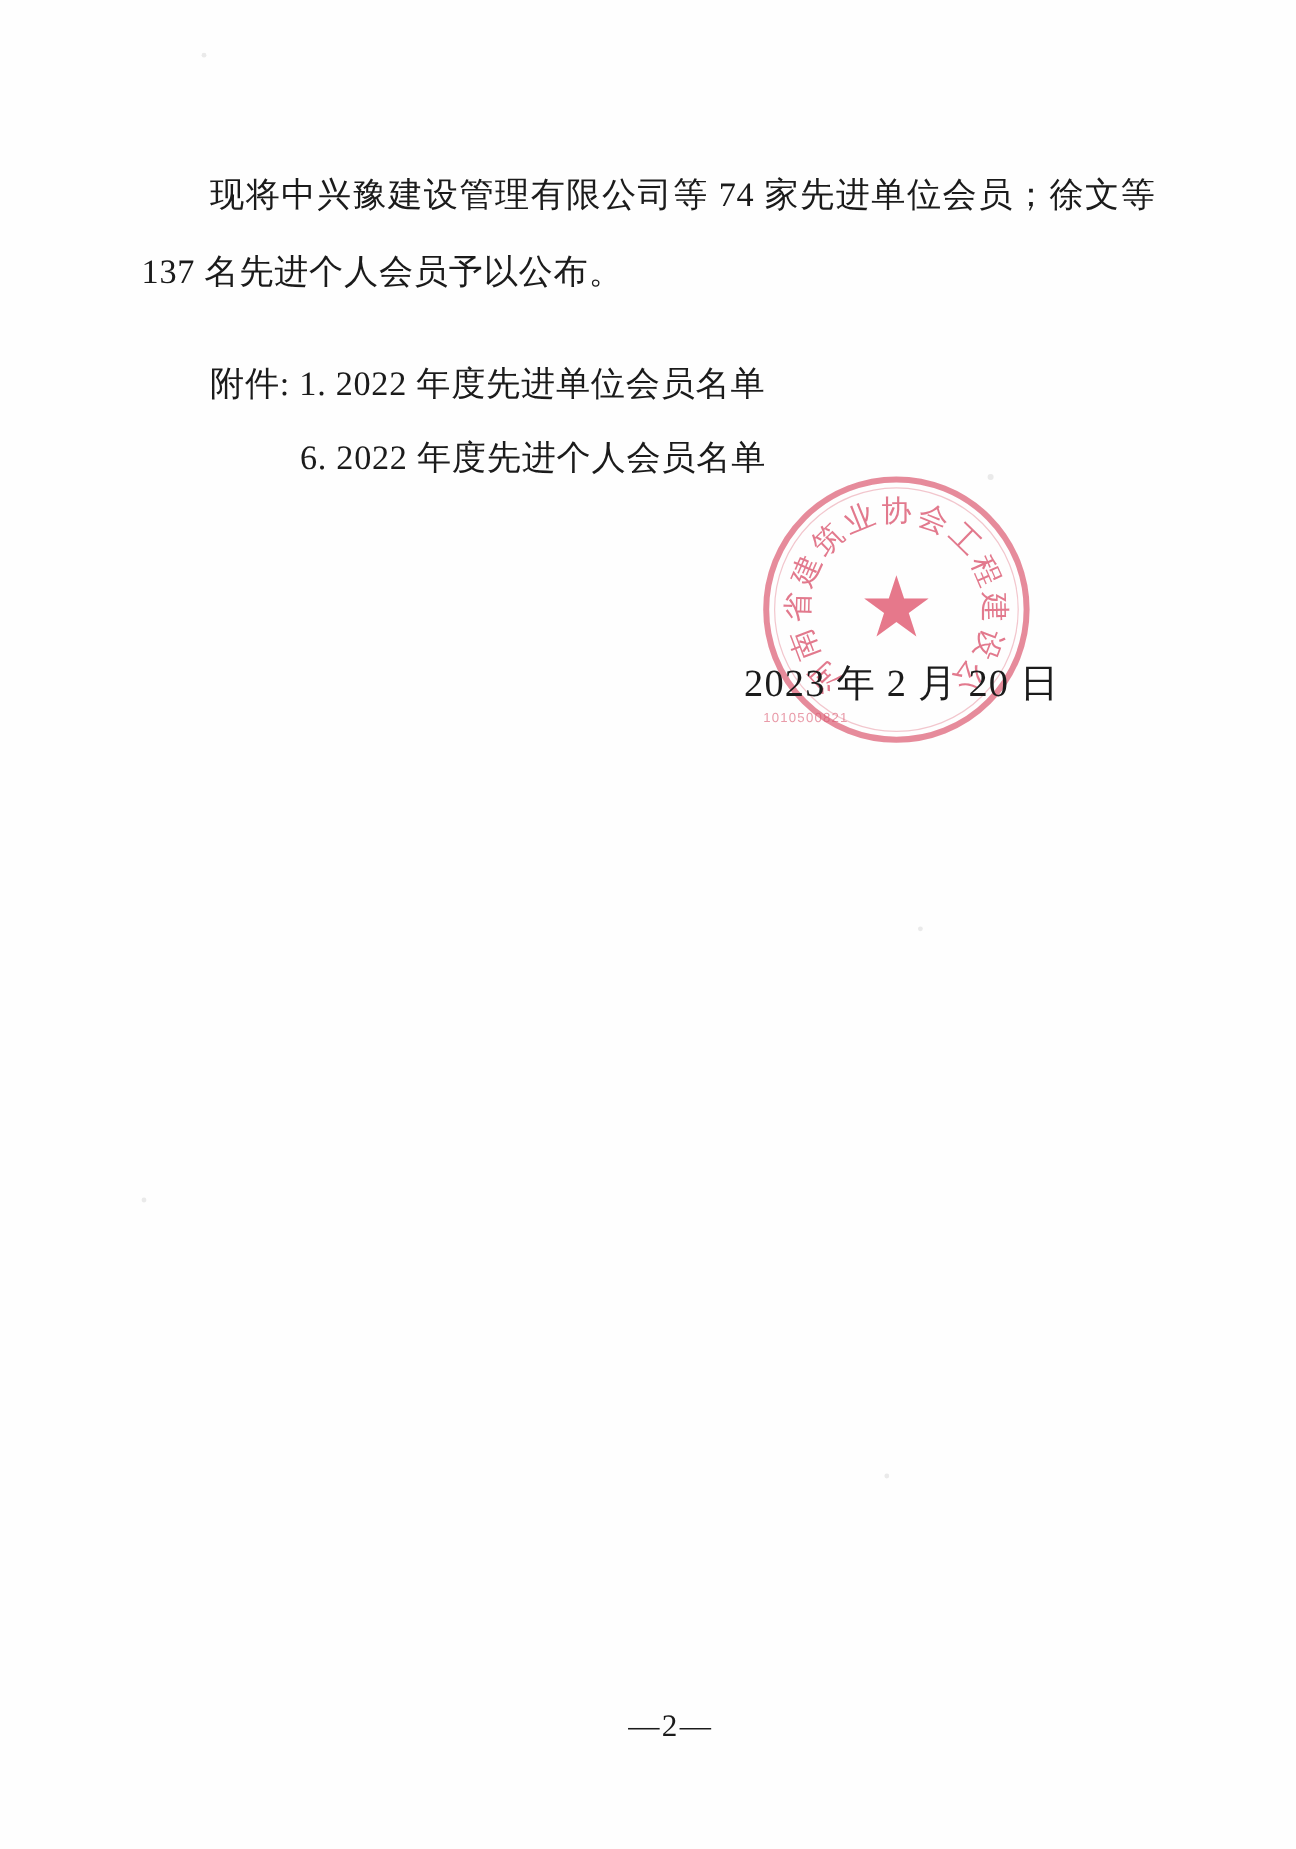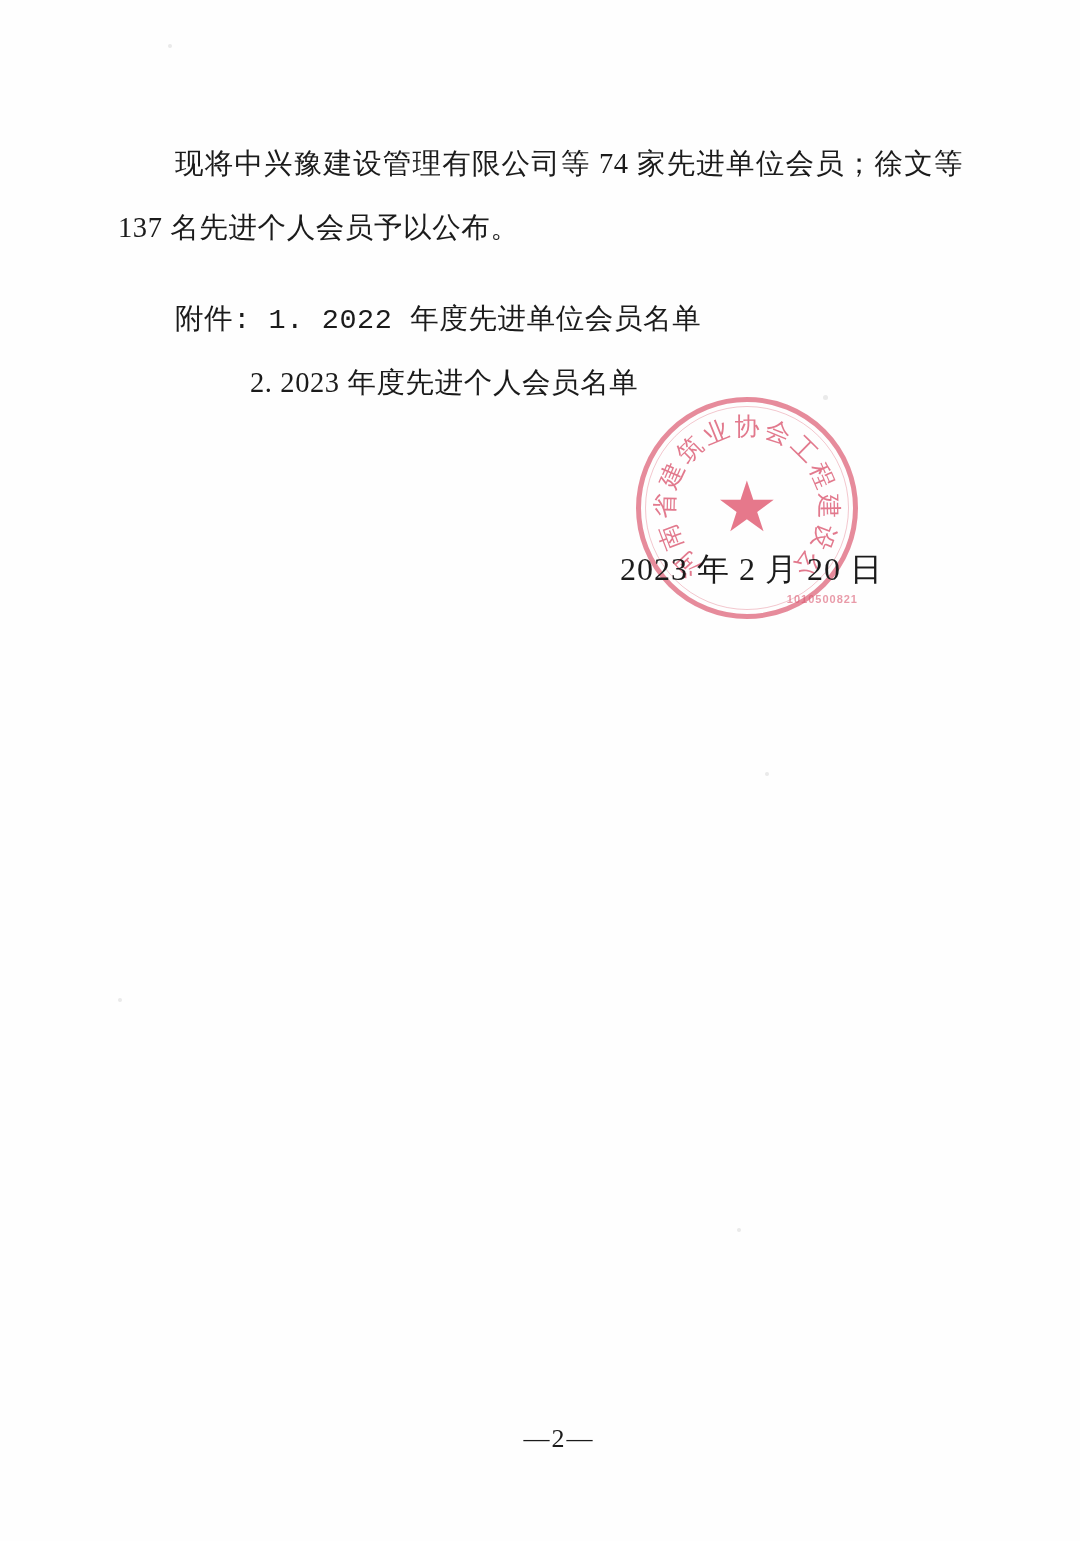--- a/index.html
+++ b/index.html
@@ -45,21 +45,20 @@
     position: absolute;
     left: 118px;
     top: 290px;
     width: 845px;
     font-size: 28.5px;
     line-height: 62px;
     letter-spacing: .6px;
   }
   .attach-block .line1 {
     text-indent: 57px;
-    font-family: Liberation Mono, monospace;
   }
   .attach-block .line2 {
     text-indent: 132px;
   }
   .date-line {
     position: absolute;
     left: 620px;
     top: 548px;
     font-size: 32px;
     letter-spacing: 1px;
@@ -112,26 +111,25 @@
     font-size: 25px;
     color: rgba(219, 88, 112, .80);
     transform-origin: 0 0;
     white-space: nowrap;
   }
   .seal-bottom-text {
     position: absolute;
     left: 0;
     right: 0;
     bottom: 14px;
-    text-align: right;
+    text-align: left;
     font-family: "Liberation Sans", sans-serif;
     font-size: 11px;
     letter-spacing: 1px;
     color: rgba(219, 88, 112, .6);
-    font-weight: bold;
   }
   .page-number {
     position: absolute;
     left: 0;
     right: 0;
     top: 1424px;
     text-align: center;
     font-size: 26px;
     letter-spacing: 2px;
     color: #1b1b1b;
@@ -147,21 +145,21 @@
   <div class="speck" style="left:765px;top:772px;width:4px;height:4px;"></div>
   <div class="speck" style="left:118px;top:998px;width:4px;height:4px;"></div>
   <div class="speck" style="left:737px;top:1228px;width:4px;height:4px;"></div>
 
   <div class="body-text">
     <p class="indent">现将中兴豫建设管理有限公司等 74 家先进单位会员；徐文等 137 名先进个人会员予以公布。</p>
   </div>
 
   <div class="attach-block">
     <div class="line1">附件: 1. 2022 年度先进单位会员名单</div>
-    <div class="line2">2. 2023 年度先进个人会员名单</div>
+    <div class="line2">6. 2022 年度先进个人会员名单</div>
   </div>
 
   <div class="seal">
     <div class="ring"></div>
     <div class="ring2"></div>
     <div class="seal-ring-text" id="seal-ring-text">
         <span style="transform: rotate(-133deg) translate(0px, -82px) rotate(0deg) translate(-50%, -50%);">河</span>
         <span style="transform: rotate(-110.833deg) translate(0px, -82px) rotate(0deg) translate(-50%, -50%);">南</span>
         <span style="transform: rotate(-88.6667deg) translate(0px, -82px) rotate(0deg) translate(-50%, -50%);">省</span>
         <span style="transform: rotate(-66.5deg) translate(0px, -82px) rotate(0deg) translate(-50%, -50%);">建</span>

